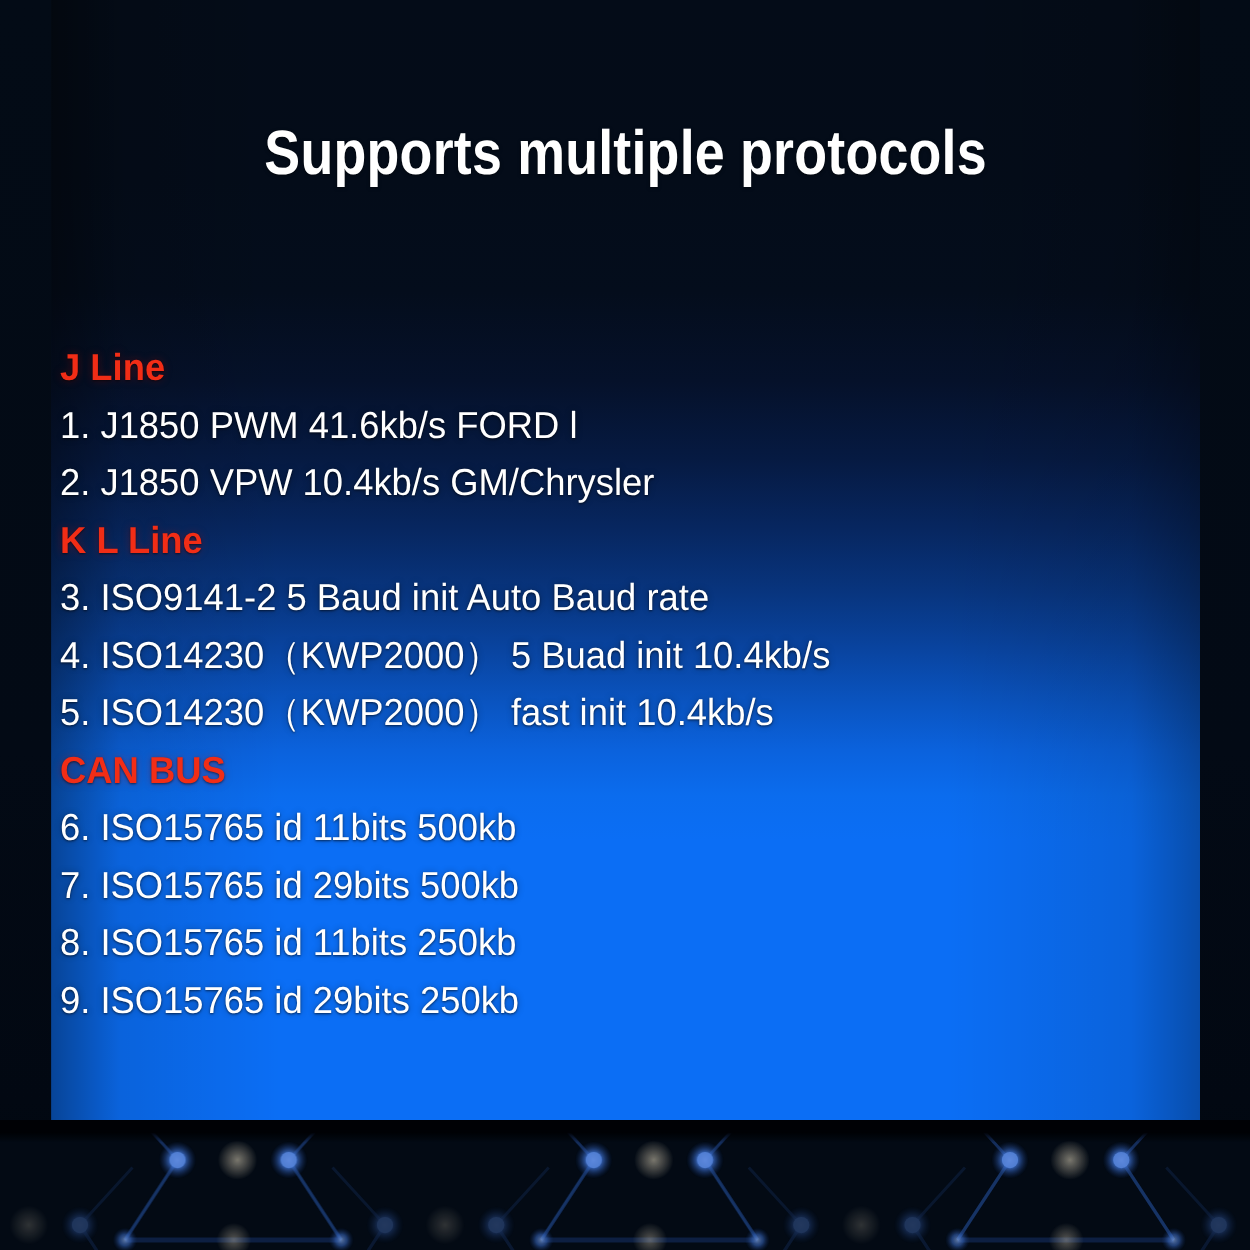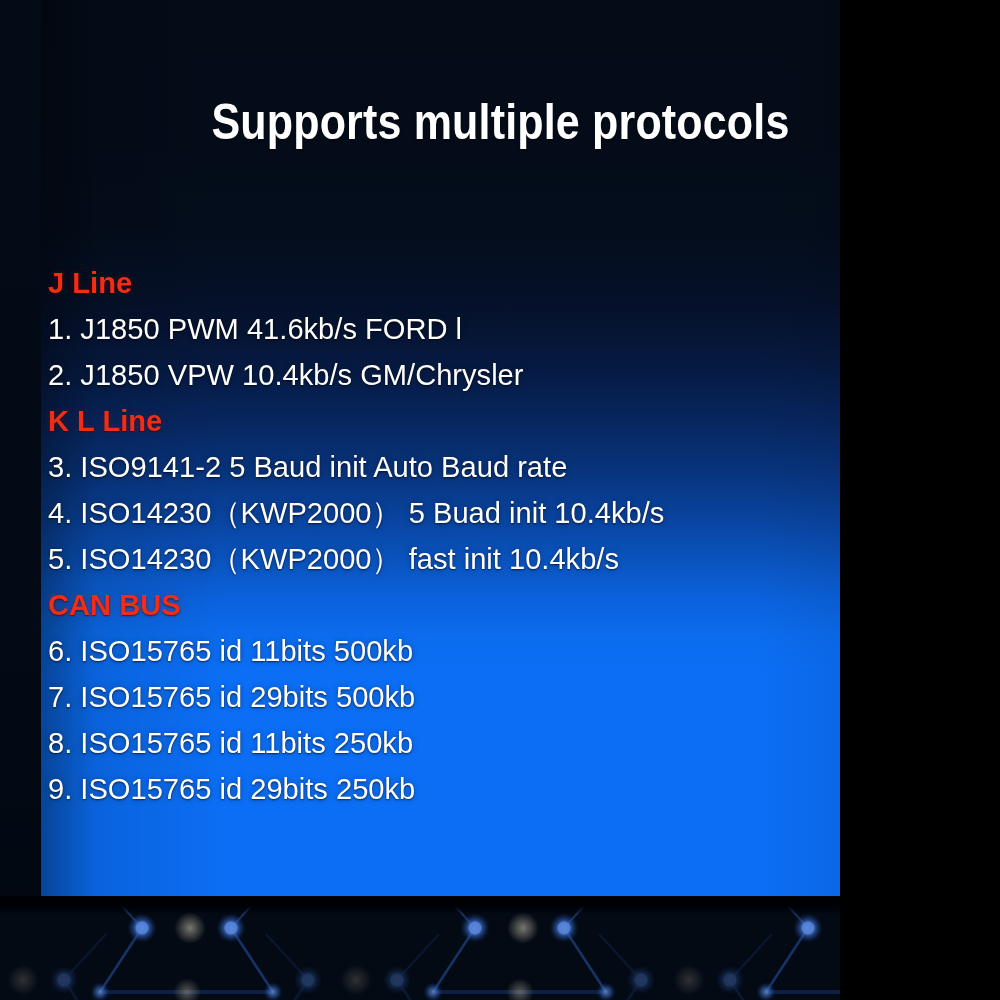--- a/index.html
+++ b/index.html
@@ -3,21 +3,21 @@
 <meta charset="utf-8">
 <title>Supports multiple protocols</title>
 <style>
   html, body {
     margin: 0;
     padding: 0;
     background: #000000;
   }
   #stage {
     position: relative;
-    width: 840px;
+    width: 1000px;
     height: 1000px;
     overflow: hidden;
     background: #030a16;
     font-family: "Liberation Sans", sans-serif;
   }
 
   
   .backdrop {
     position: absolute;
     left: 0; top: 0;
@@ -84,21 +84,21 @@
     transform: scaleX(0.86);
     transform-origin: center center;
     white-space: nowrap;
     text-shadow: 0 1px 3px rgba(0,0,0,0.55);
   }
 
   
   .proto-list {
     position: absolute;
     left: 48px;
-    top: 260px;
+    top: 272px;
     width: 900px;
   }
   .line {
     height: 46px;
     line-height: 46px;
     white-space: nowrap;
     font-size: 30px;
     font-weight: 400;
     color: #ffffff;
     text-shadow:

